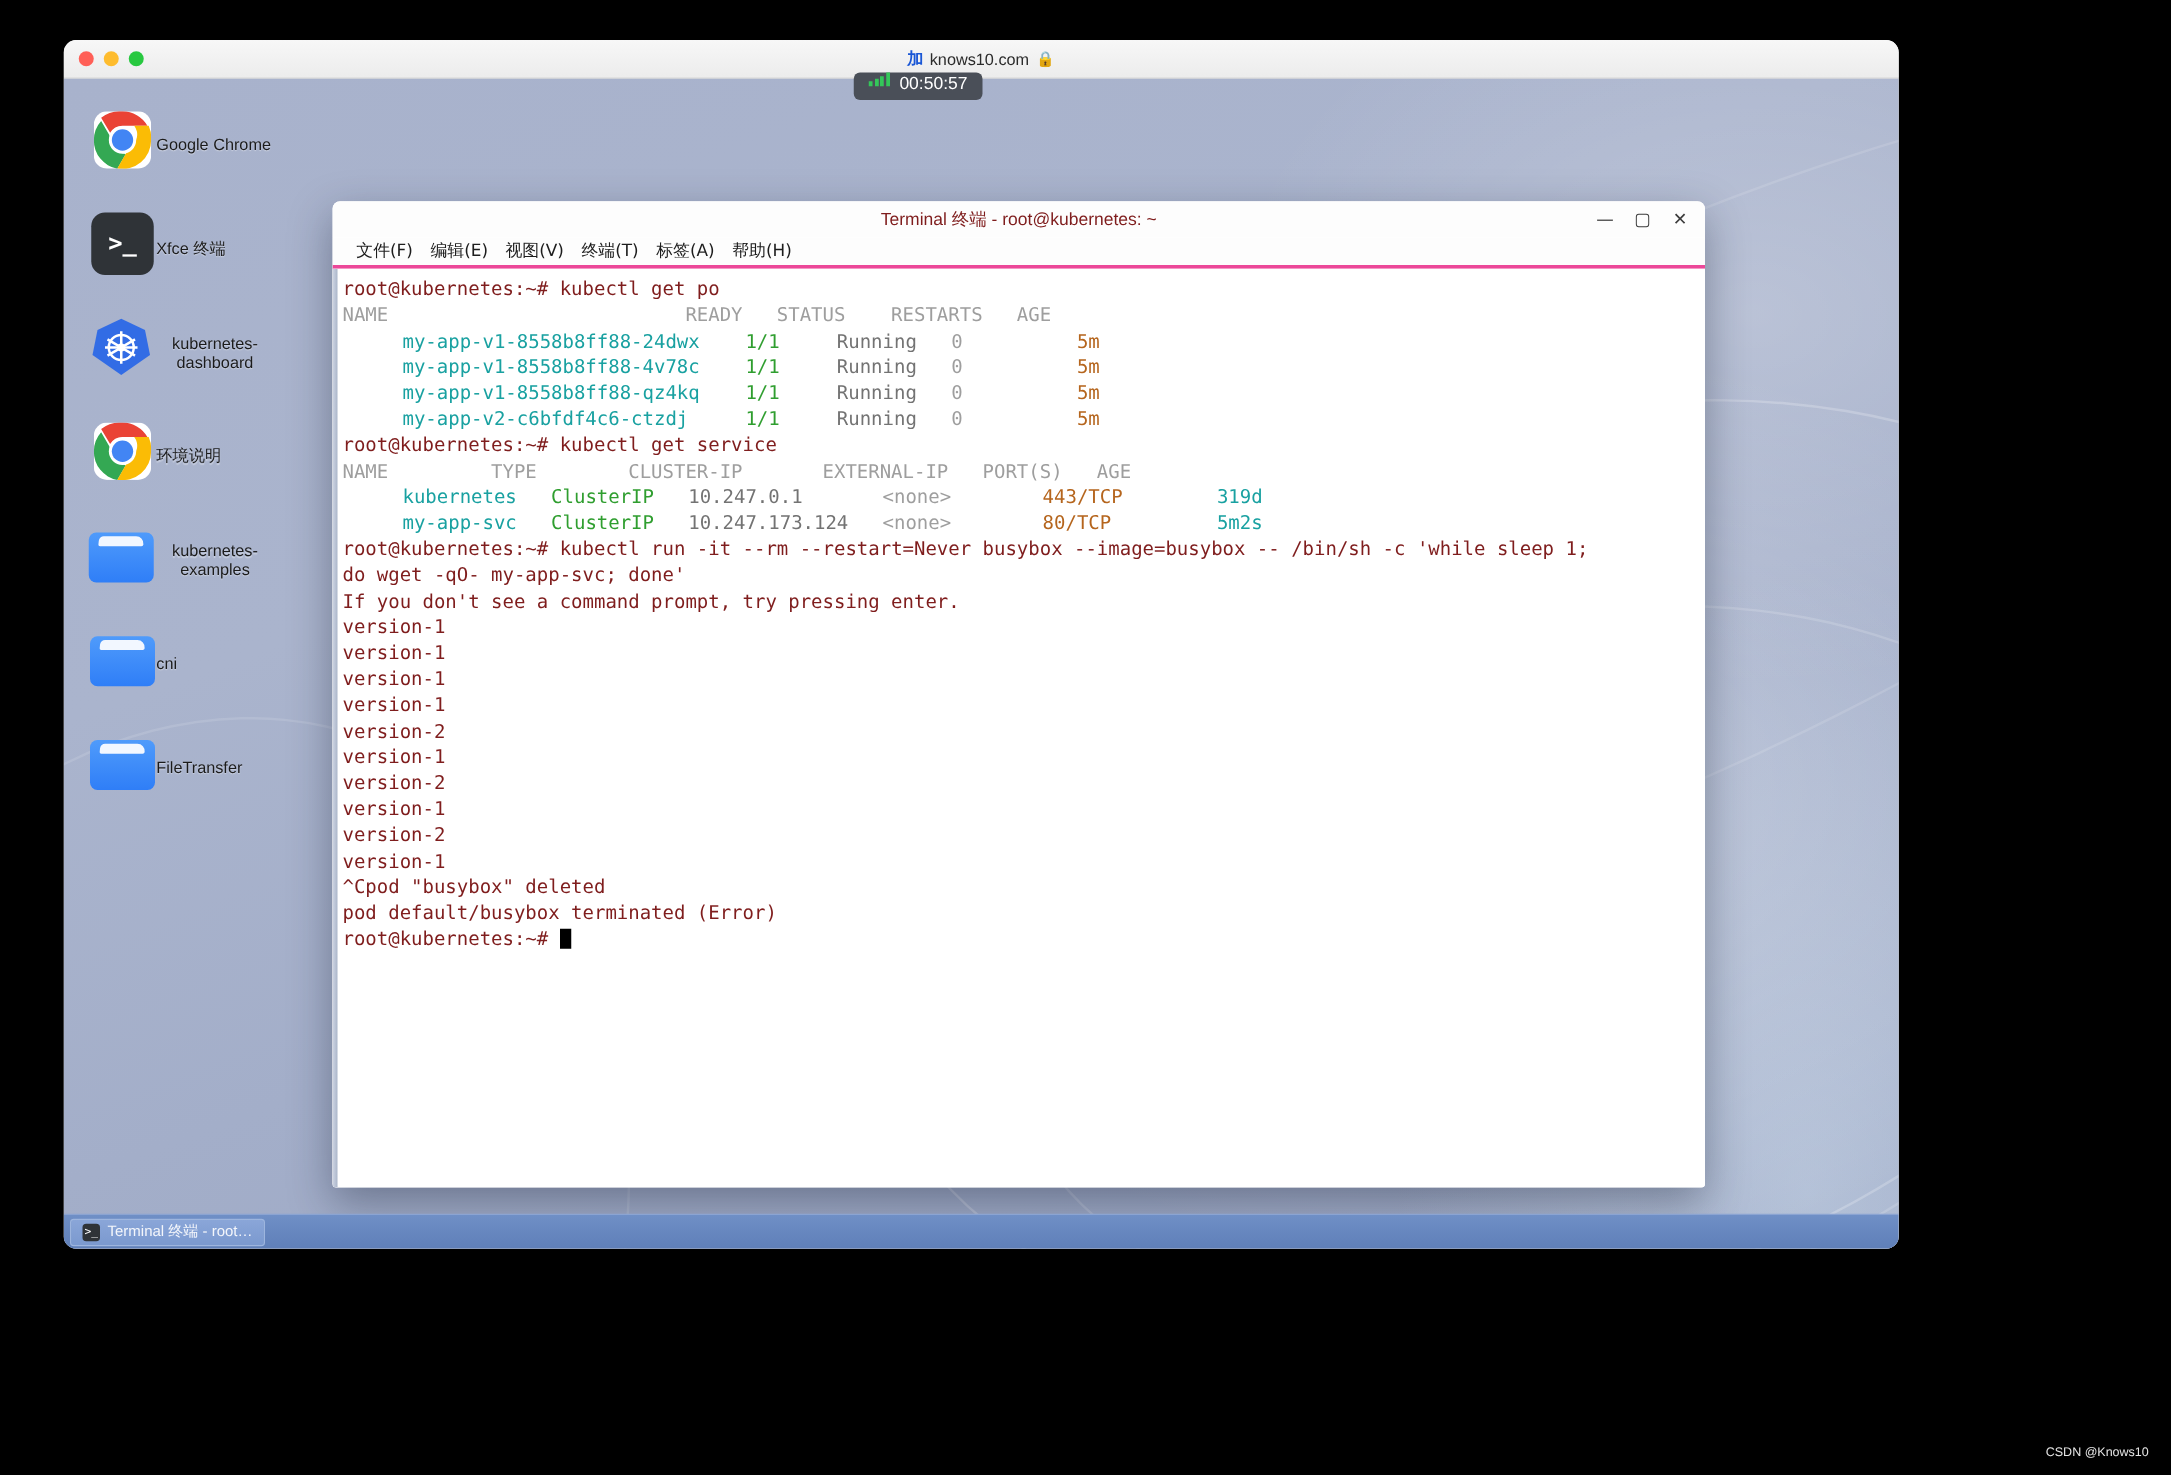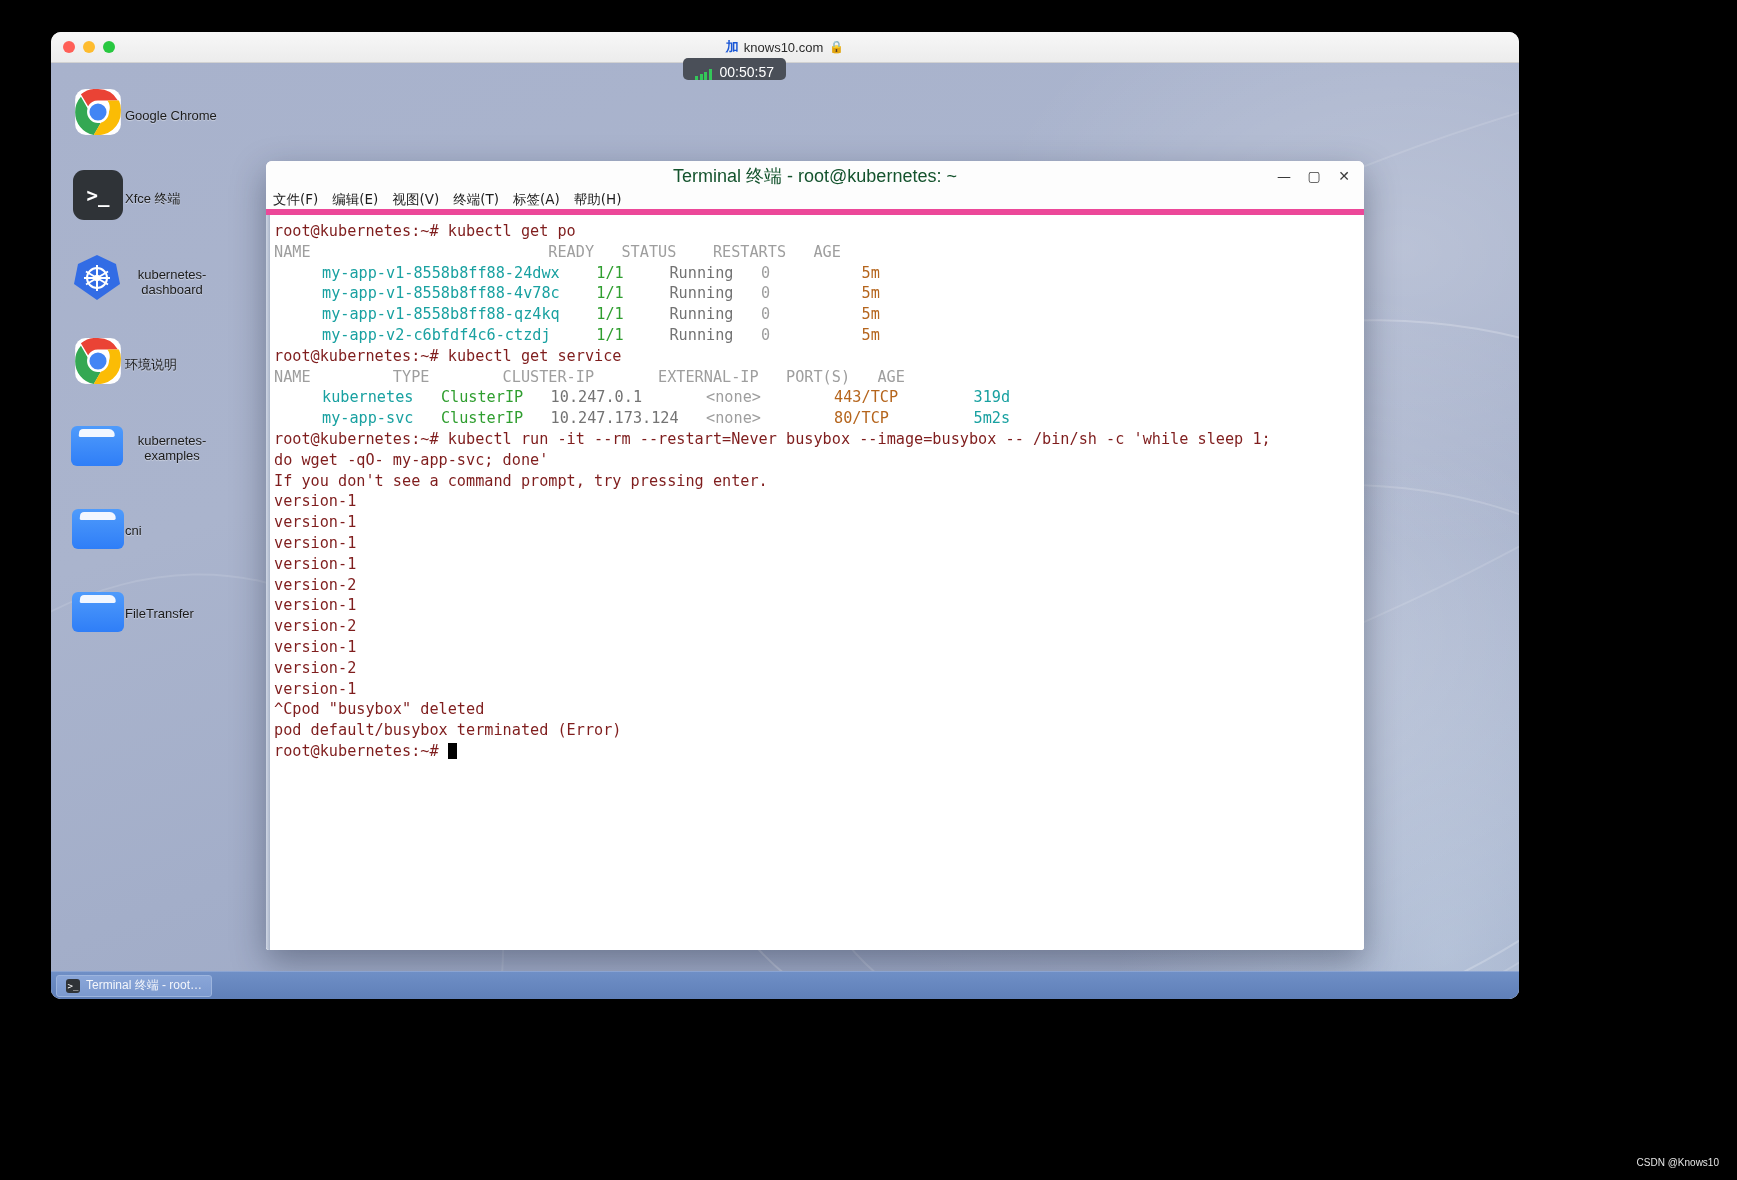--- a/index.html
+++ b/index.html
@@ -129,21 +129,21 @@
   }
   #taskbar-item .mini {
     width: 14px; height: 14px; border-radius: 3px; background: #2f3337;
     color: #fff; font-size: 9px; font-family: "DejaVu Sans Mono", monospace;
     display: flex; align-items: center; justify-content: center; flex: 0 0 auto;
   }
 
   
   #timer-badge {
     position: absolute; left: 683px; top: 58px;
-    display: flex; align-items: flex-end; gap: 8px;
+    display: flex; align-items: flex-start; gap: 8px;
     height: 22px; padding: 0 12px;
     background: #4a4f58; border-radius: 5px;
     color: #ffffff; font-size: 14px;
     font-family: "Liberation Sans", sans-serif;
     z-index: 30;
   }
   #signal-icon { display: flex; align-items: flex-end; gap: 1.5px; height: 11px; }
   #signal-icon i { display: block; width: 3px; background: #34c759; }
   #signal-icon i:nth-child(1) { height: 4px; }
   #signal-icon i:nth-child(2) { height: 6px; }
@@ -161,38 +161,38 @@
     overflow: hidden;
     display: flex; flex-direction: column;
   }
   #terminal-titlebar {
     position: relative;
     height: 29px; flex: 0 0 29px;
     background: #fdfdfd;
     display: flex; align-items: center; justify-content: center;
   }
   #terminal-title {
-    font-size: 18px; color: #14532d;
+    font-size: 14px; color: #7f1d1d;
   }
   #win-controls {
     position: absolute; right: 6px; top: 0; height: 29px;
     display: flex; align-items: center; gap: 2px;
   }
   .wc {
     width: 28px; height: 24px;
     display: flex; align-items: center; justify-content: center;
     color: #3b3b3b; font-size: 14px; line-height: 1;
     font-family: "DejaVu Sans", sans-serif;
   }
   #terminal-menubar {
     height: 25px; flex: 0 0 25px;
     background: #fdfdfd;
     display: flex; align-items: center;
-    padding-left: 0;
-    border-bottom: 6px solid #ec4899;
+    padding-left: 12px;
+    border-bottom: 3px solid #ec4899;
   }
   .menu-item {
     padding: 2px 7px; font-size: 13.5px; color: #1d1d1d;
     font-family: "DejaVu Sans", "Liberation Sans", sans-serif;
   }
   #terminal-body {
     flex: 1 1 auto; position: relative;
     background: #ffffff;
     display: flex;
     overflow: hidden;

